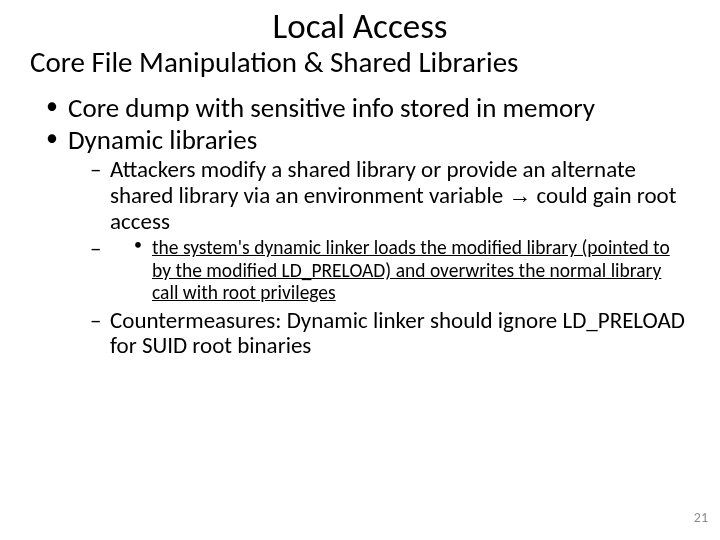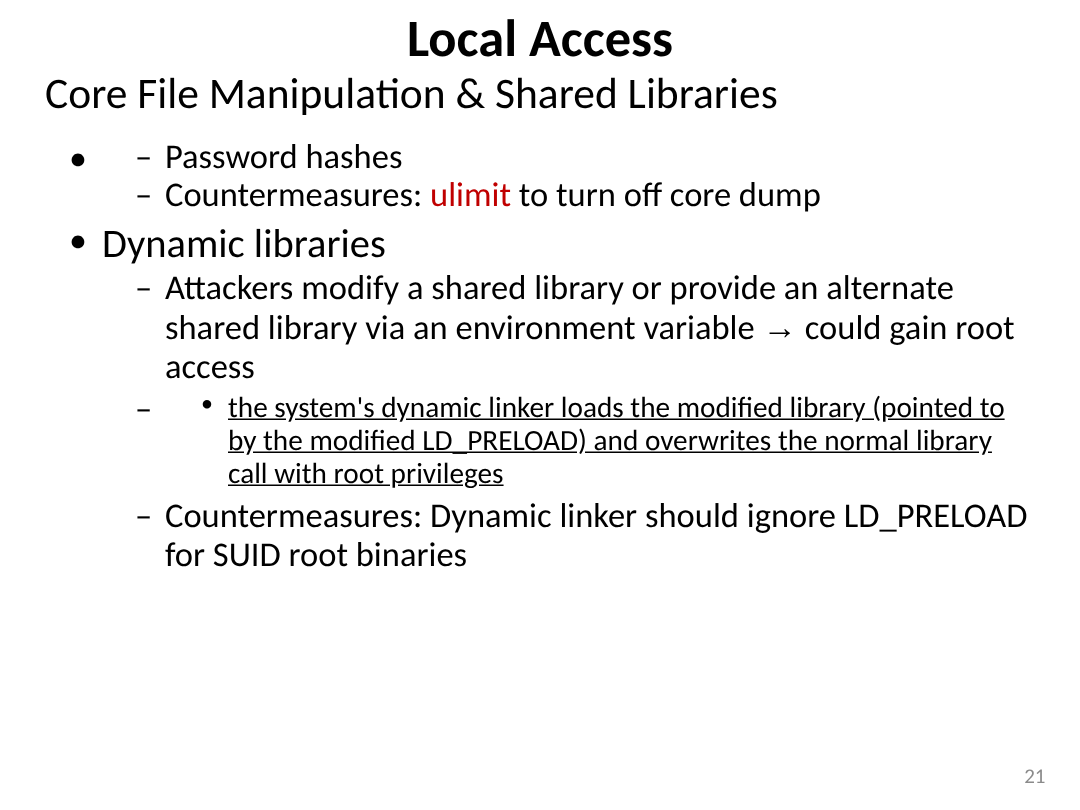--- a/index.html
+++ b/index.html
@@ -17,21 +17,21 @@
     width: 720px;
     height: 540px;
     box-sizing: border-box;
     padding: 8px 30px 0 30px;
   }
   .title {
     text-align: center;
     font-size: 35px;
     line-height: 1.05;
     margin: 0;
-    font-weight: 700;
+    font-weight: 400;
   }
   .subtitle {
     text-align: left;
     font-size: 29px;
     line-height: 1.1;
     margin: 2px 0 14px 0;
     font-weight: 400;
   }
   ul.lvl1 {
     list-style: none;
@@ -86,42 +86,37 @@
     content: "•";
     position: absolute;
     left: 0;
     top: 0;
     font-size: 16px;
   }
   .red { color: #c00000; }
   .arrow { font-family: "Segoe UI Symbol", Arial, sans-serif; }
   .pagenum {
     position: absolute;
-    right: 23px;
+    right: 12px;
     bottom: 14px;
     font-size: 14px;
     color: #8b8b8b;
   }
 </style>
 </head>
 <body>
 
 <div class="slide">
 
   <h1 class="title">Local Access</h1>
   <h2 class="subtitle">Core File Manipulation &amp; Shared Libraries</h2>
 
   <ul class="lvl1">
     <li>
-      <ul class="lvl2">
-        <li>Password hashes</li>
-        <li>
-          <span>Countermeasures: </span><span class="red">ulimit</span><span> to turn off core dump</span>
-        </li>
-      </ul>
+      <span>Core dump with sensitive info stored in memory</span>
     </li>
     <li>
       <span>Dynamic libraries</span>
       <ul class="lvl2">
         <li>
           <span>Attackers modify a shared library or provide an alternate shared library via an environment variable </span><span class="arrow">→</span><span> could gain root access</span>
         </li>
         <li>
           <ul class="lvl3">
             <li>the system's dynamic linker loads the modified library (pointed to by the modified LD_PRELOAD) and overwrites the normal library call with root privileges</li>

